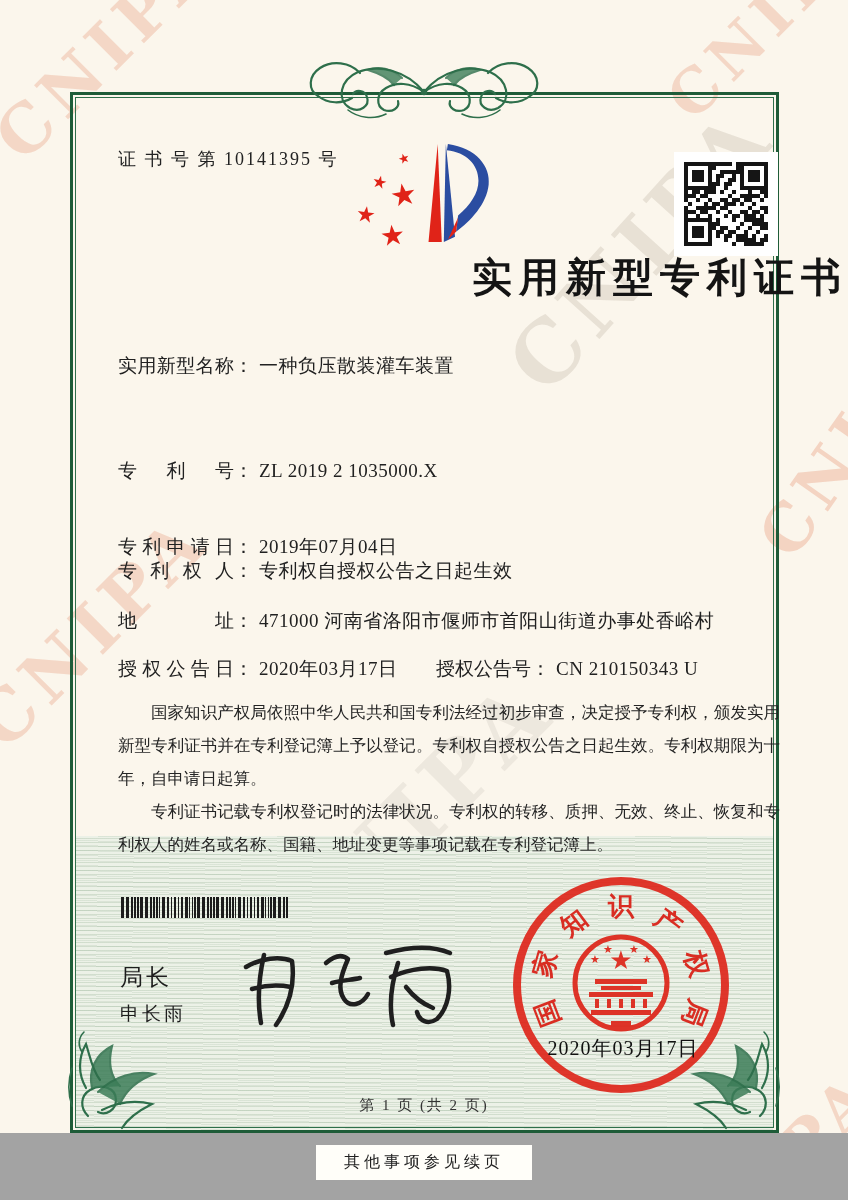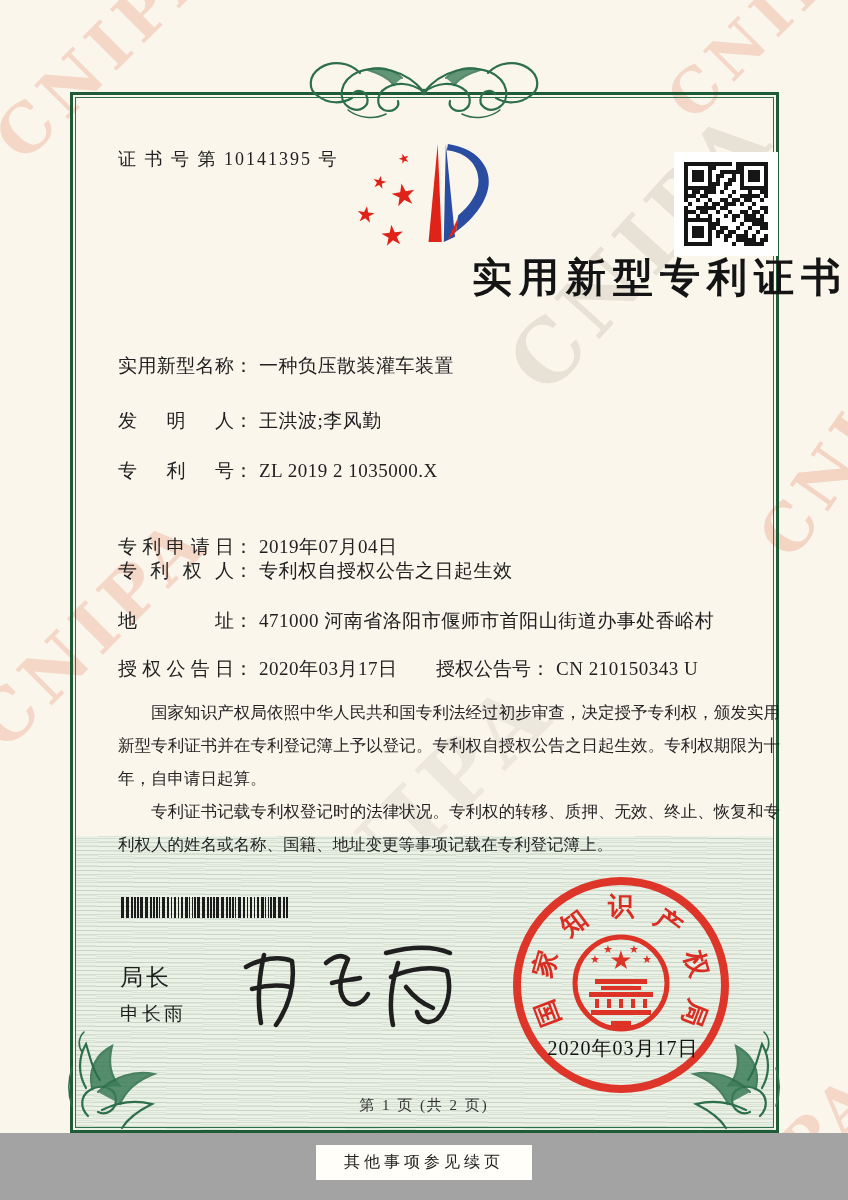--- a/index.html
+++ b/index.html
@@ -589,23 +589,20 @@
         <i class="d"></i>
         <i class="d"></i>
         <i></i>
       </div>
   </div>
 
   <div class="title">实用新型专利证书</div>
 
   <div class="row r0">
     <span class="flabel">实用新型名称</span><span>：</span><span class="fvalue">一种负压散装灌车装置</span>
-  </div>
-  <div class="row r1">
-    <span class="flabel">发明人</span><span>：</span><span class="fvalue">王洪波;李风勤</span>
   </div>
   <div class="row r2">
     <span class="flabel">专利号</span><span>：</span><span class="fvalue">ZL 2019 2 1035000.X</span>
   </div>
   <div class="row r3">
     <span class="flabel">专利申请日</span><span>：</span><span class="fvalue">2019年07月04日</span>
   </div>
   <div class="row r4">
     <span class="flabel">专利权人</span><span>：</span><span class="fvalue">专利权自授权公告之日起生效</span>
   </div>

